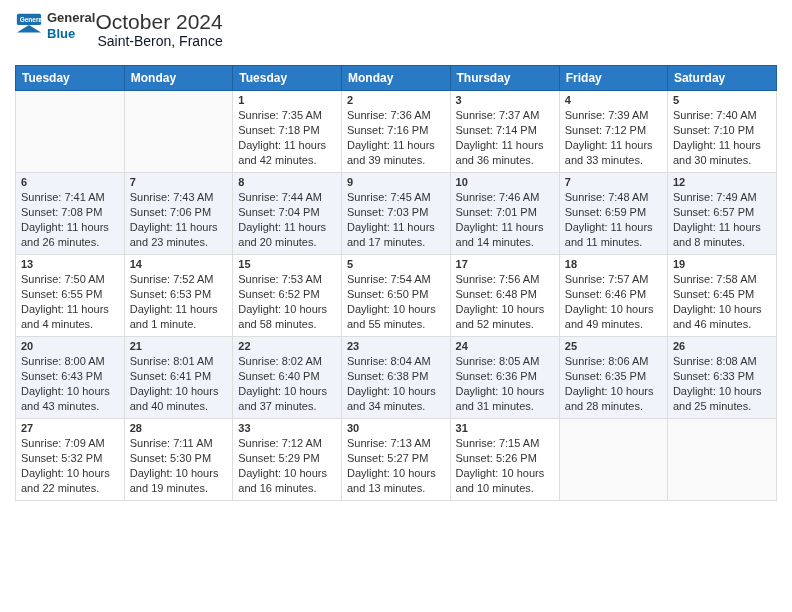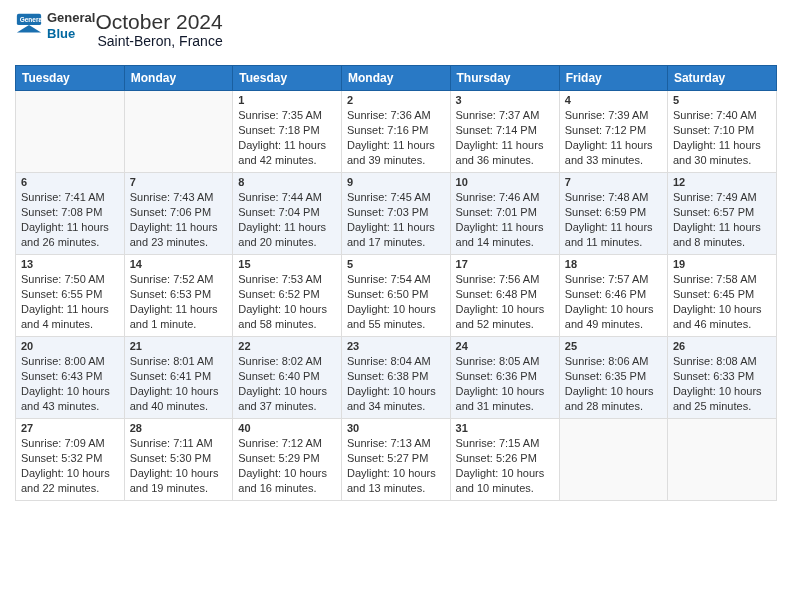--- a/index.html
+++ b/index.html
@@ -303,21 +303,21 @@
             Sunrise: 7:09 AM<br>Sunset: 5:32 PM<br>Daylight: 10 hours and 22 minutes.
           </div>
           </td>
           <td>
             <span class="day-number">28</span>
           <div class="day-info">
             Sunrise: 7:11 AM<br>Sunset: 5:30 PM<br>Daylight: 10 hours and 19 minutes.
           </div>
           </td>
           <td>
-            <span class="day-number">40</span>
+            <span class="day-number">33</span>
           <div class="day-info">
             Sunrise: 7:12 AM<br>Sunset: 5:29 PM<br>Daylight: 10 hours and 16 minutes.
           </div>
           </td>
           <td>
             <span class="day-number">30</span>
           <div class="day-info">
             Sunrise: 7:13 AM<br>Sunset: 5:27 PM<br>Daylight: 10 hours and 13 minutes.
           </div>
           </td>

